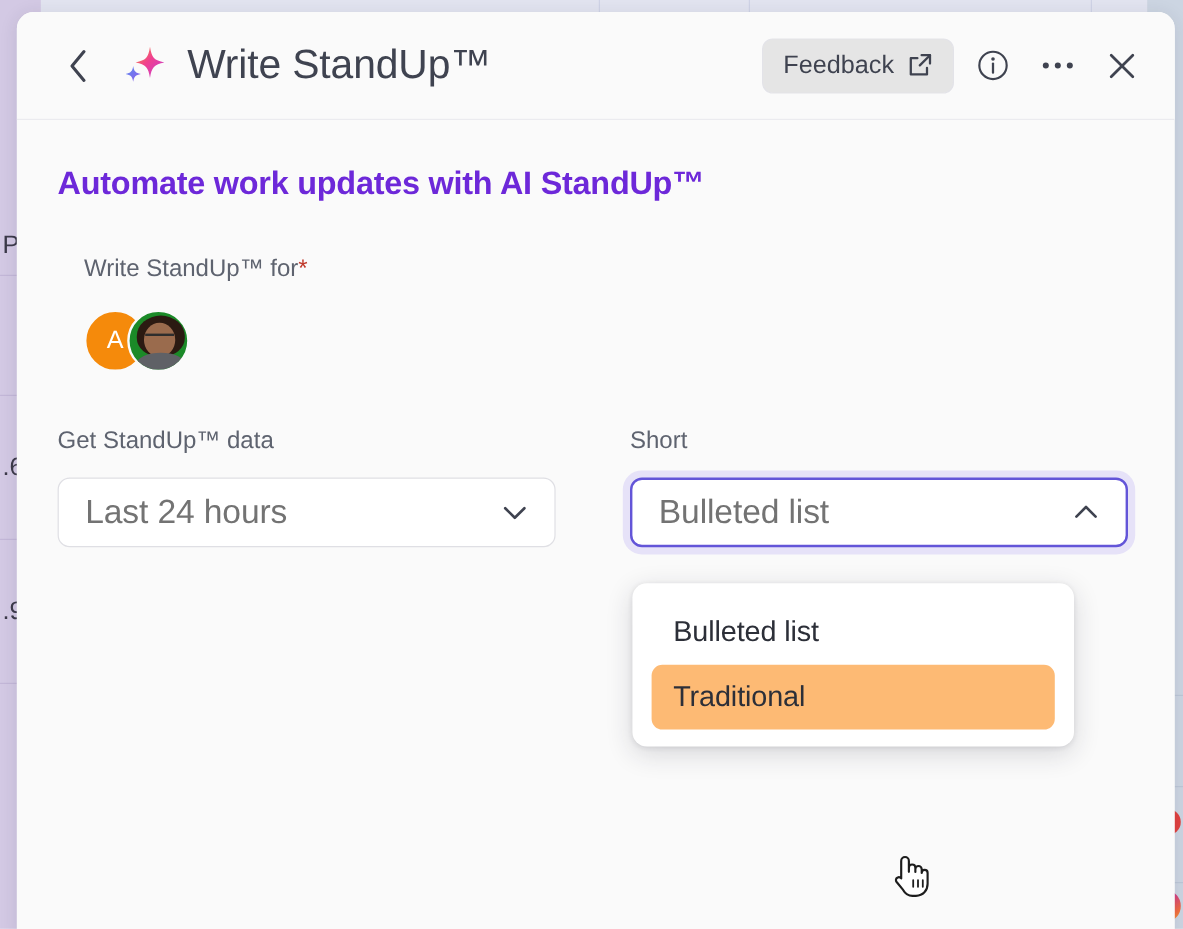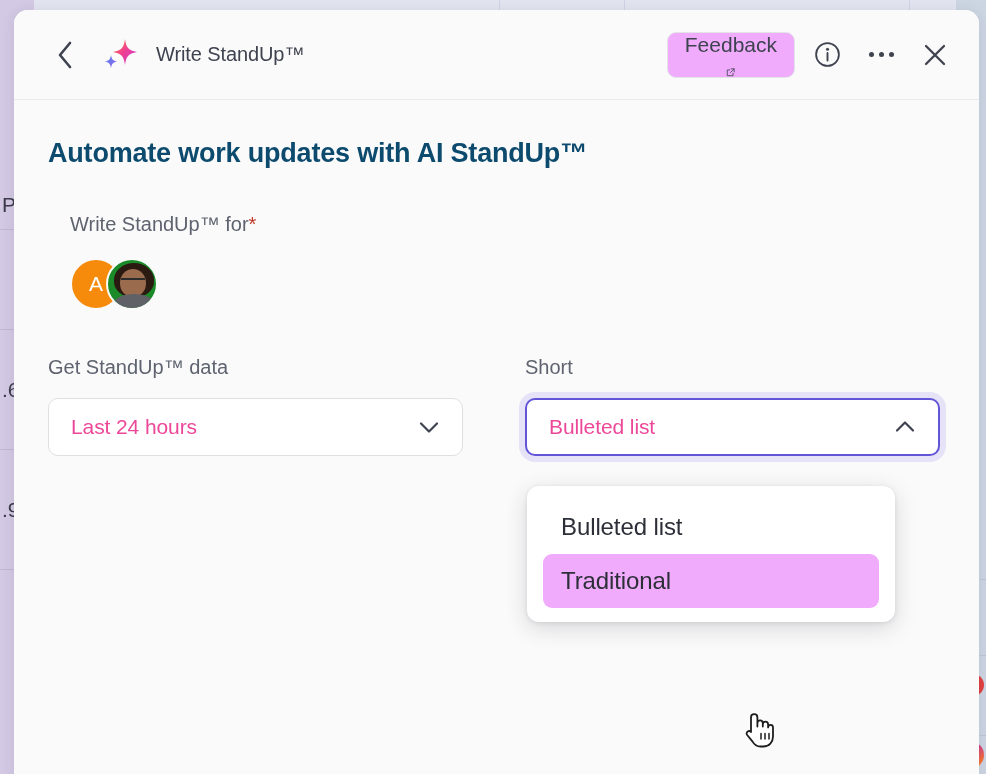--- a/index.html
+++ b/index.html
@@ -112,46 +112,45 @@
     background: none; border: none;
     flex: 0 0 auto;
   }
   .sparkle-icon {
     width: 44px; height: 44px;
     margin-left: 16px;
     flex: 0 0 auto;
     display: flex; align-items: center; justify-content: center;
   }
   .modal-title {
-    font-size: 20px;
+    font-size: 34px;
     color: #3f4350;
     margin-left: 14px;
     white-space: nowrap;
     letter-spacing: -0.1px;
   }
   .header-right {
     margin-left: auto;
     display: flex;
     align-items: center;
     gap: 10px;
   }
   .feedback-btn {
     display: flex;
     align-items: center;
     gap: 11px;
     height: 46px;
     padding: 0 17px;
     border: 1px solid #e3e3e8;
     border-radius: 9px;
-    background: #f0abfc;
+    background: #e5e5e5;
     font-size: 21px;
     color: #3f4350;
     cursor: pointer;
     font-family: "Liberation Sans", sans-serif;
-    flex-direction: column;
   }
   .icon-btn {
     width: 44px; height: 44px;
     display: flex; align-items: center; justify-content: center;
     border: none; background: none; cursor: pointer;
     border-radius: 8px;
   }
   .dots {
     display: flex; gap: 5px; align-items: center;
   }
@@ -161,21 +160,21 @@
   }
 
   
   .modal-body {
     padding: 38px 34px 0 34px;
     position: relative;
   }
   .headline {
     font-size: 27px;
     font-weight: bold;
-    color: #0c4a6e;
+    color: #6d28d9;
     letter-spacing: -0.2px;
   }
   .subhead {
     font-size: 23px;
     color: #5e636f;
     margin-top: 11px;
     letter-spacing: -0.1px;
   }
 
   .field-label {
@@ -248,22 +247,22 @@
     height: 58px;
     border: 1px solid #dfdfe4;
     border-radius: 10px;
     background: #ffffff;
     display: flex;
     align-items: center;
     padding: 0 20px 0 22px;
     cursor: pointer;
   }
   .select-box .val {
-    font-size: 21px;
-    color: #ec4899;
+    font-size: 28px;
+    color: #737373;
     letter-spacing: -0.1px;
   }
   .select-box .chev { margin-left: auto; display: flex; }
 
   .select-box.focused {
     border: 2px solid #6355d8;
     box-shadow: 0 0 0 6px #e6e2f8;
   }
 
   
@@ -281,21 +280,21 @@
     height: 54px;
     display: flex;
     align-items: center;
     padding: 0 18px;
     border-radius: 9px;
     font-size: 24px;
     color: #2c2f38;
     cursor: pointer;
     letter-spacing: -0.1px;
   }
-  .dd-item.hover { background: #f0abfc; }
+  .dd-item.hover { background: #fdba74; }
 
   .cursor-hand {
     position: absolute;
     left: 742px;
     top: 709px;
     width: 34px; height: 40px;
     pointer-events: none;
   }
 </style>
 </head>

